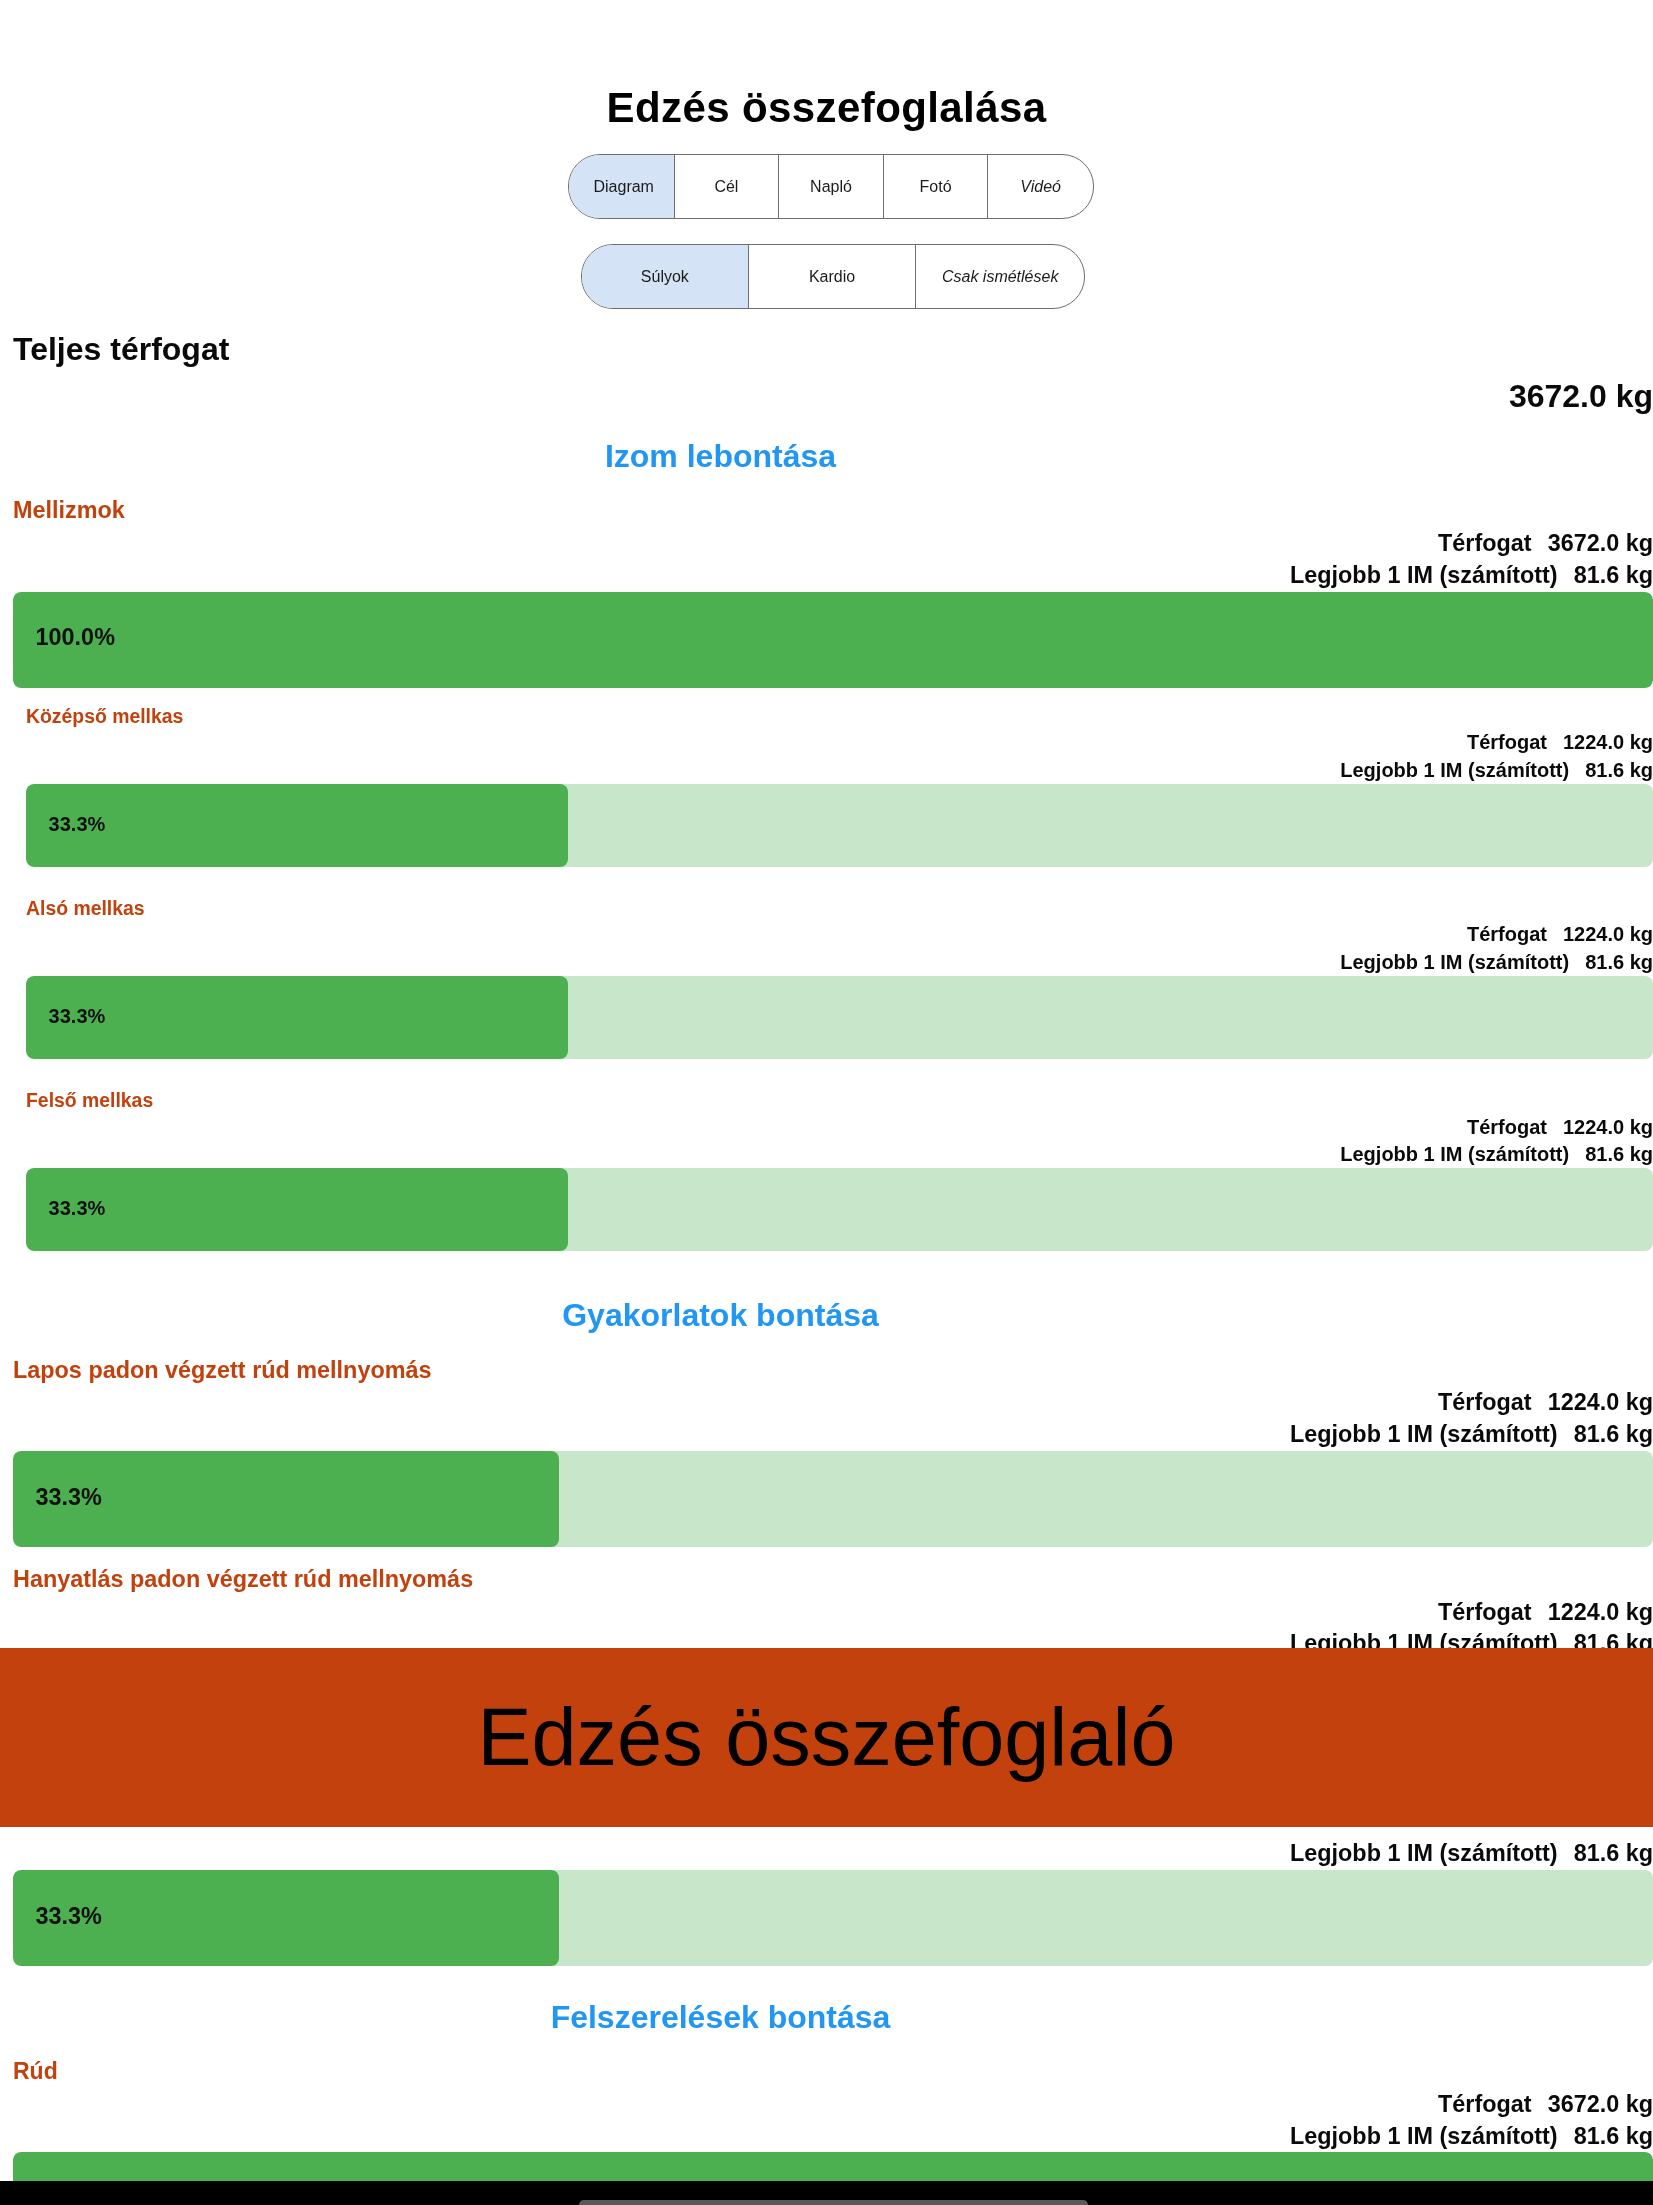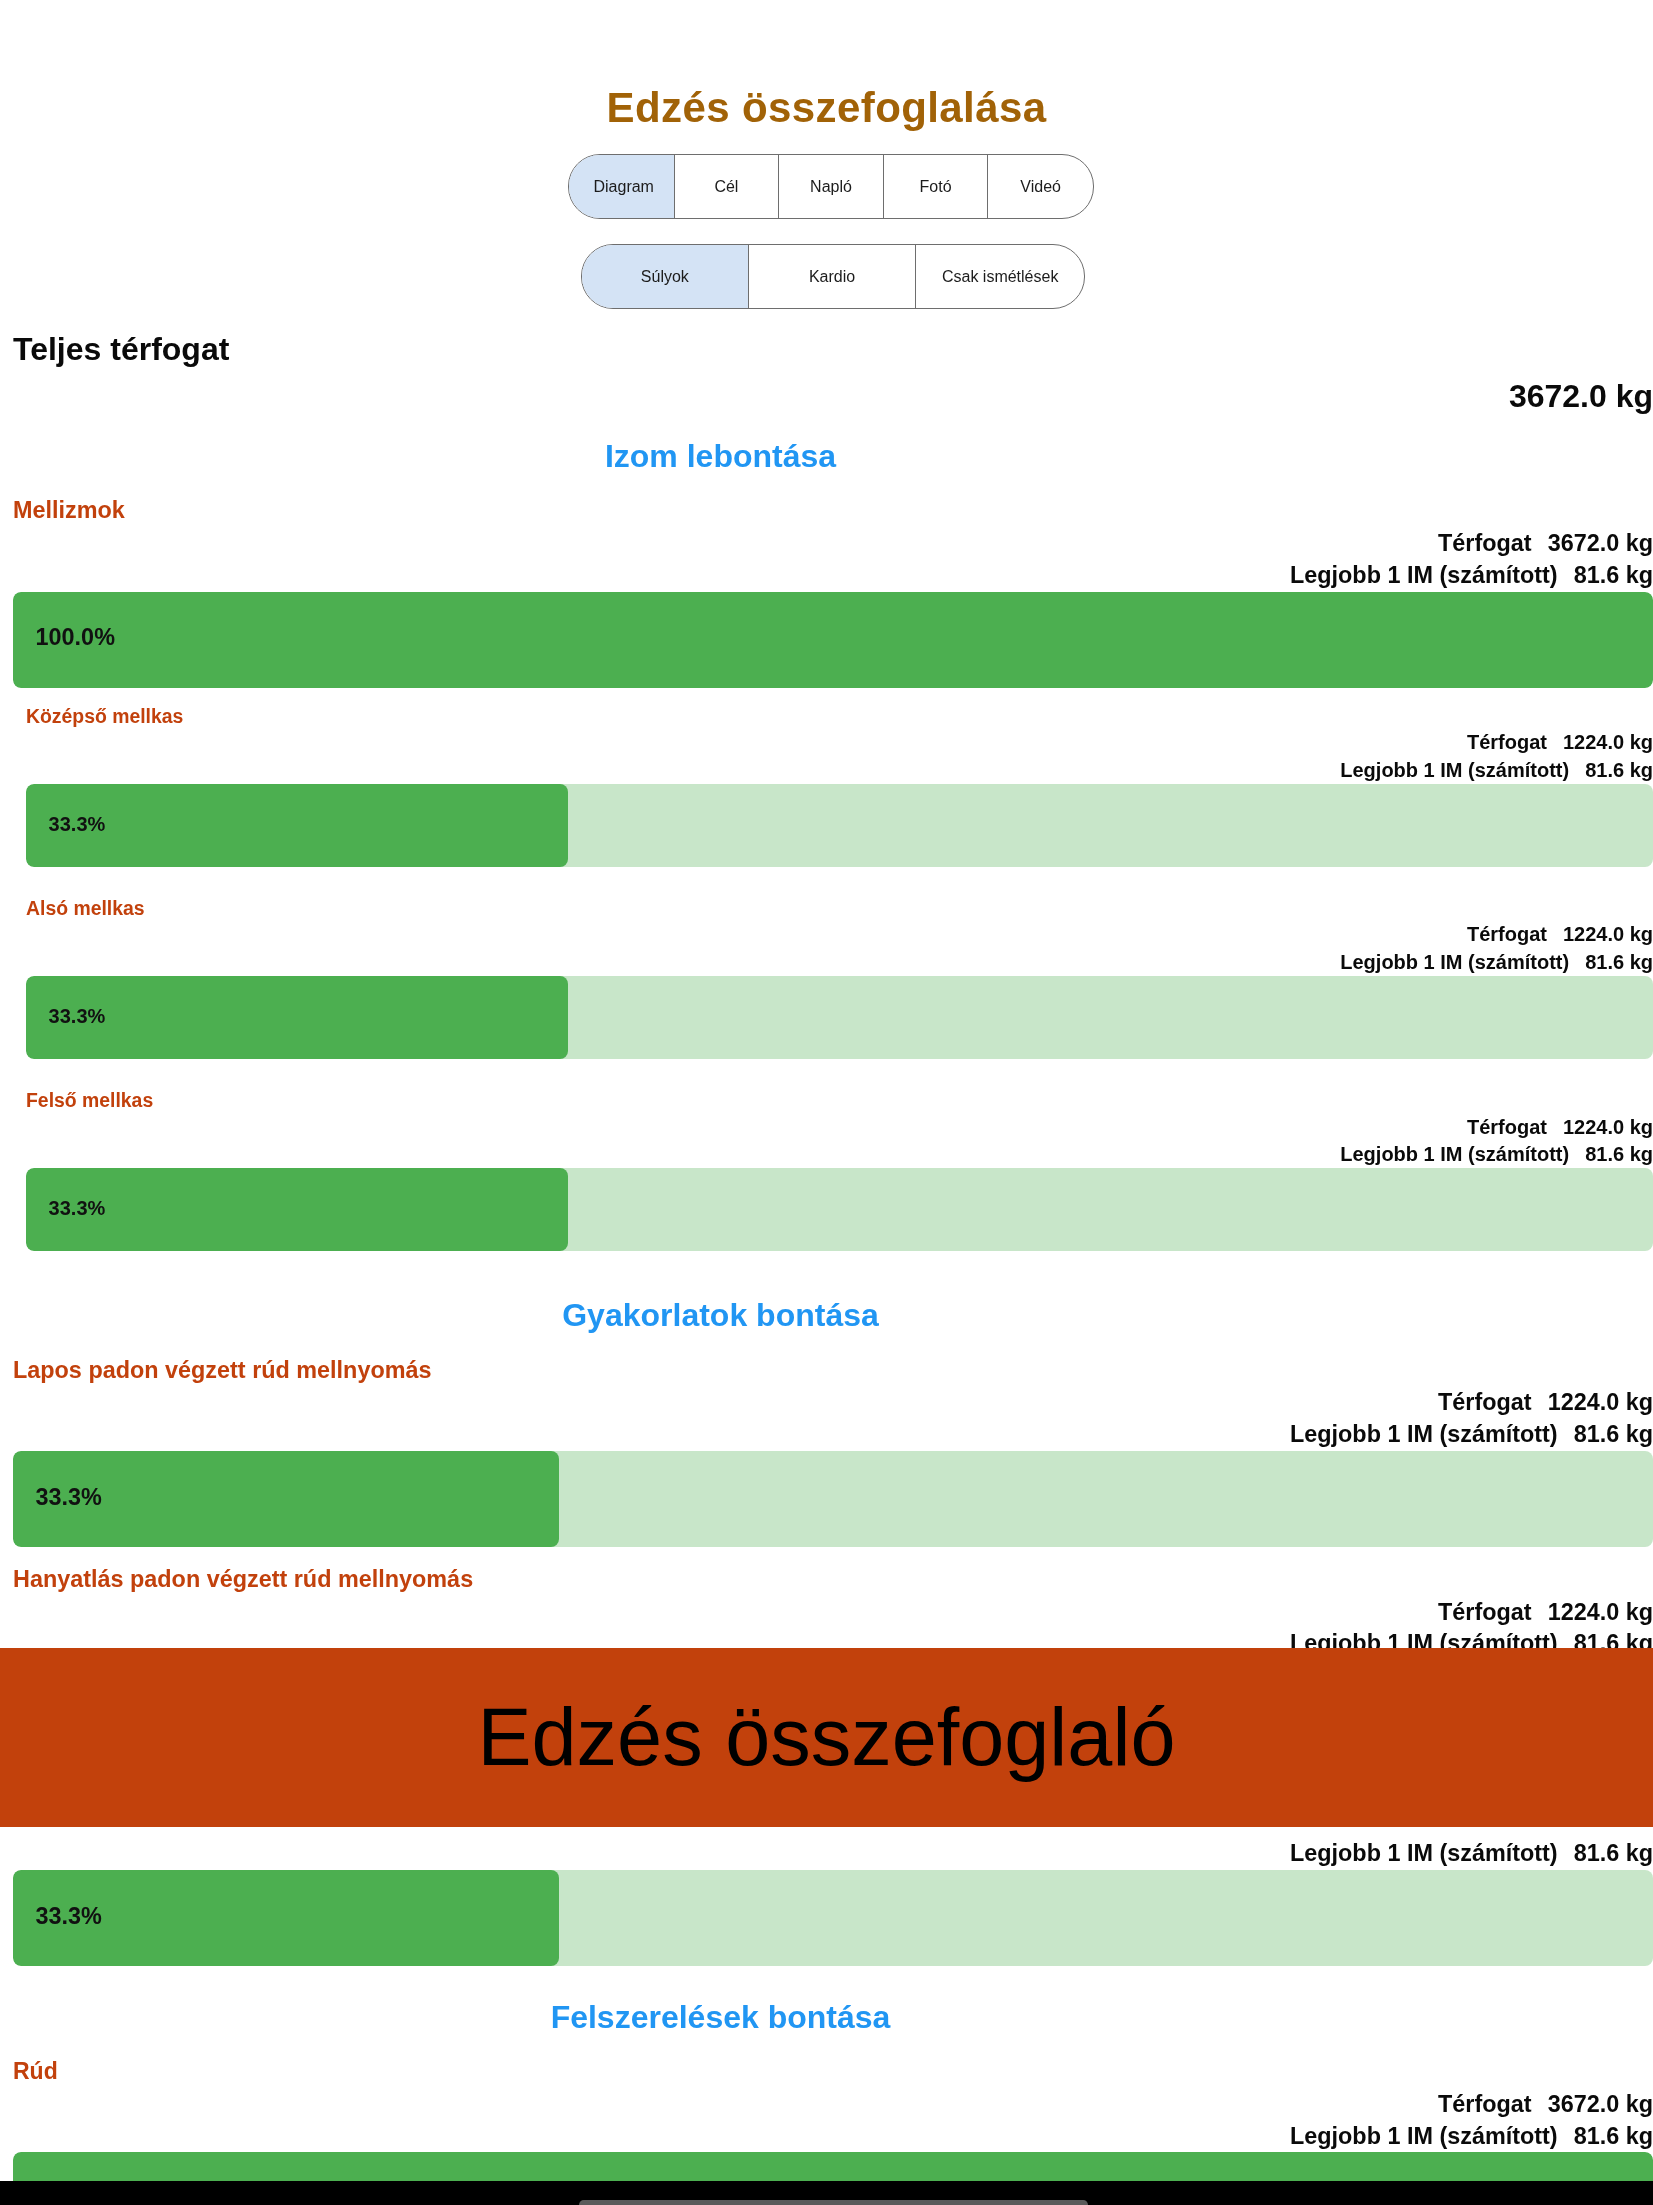--- a/index.html
+++ b/index.html
@@ -4,32 +4,32 @@
 <style>
   html, body { margin: 0; padding: 0; }
   body {
     width: 1653px; height: 2205px; position: relative; overflow: hidden;
     background: #ffffff; color: #0a0a0a;
     font-family: "Liberation Sans", "DejaVu Sans", sans-serif;
   }
   .abs { position: absolute; }
   .title {
     left: 0; width: 1653px; top: 84px; text-align: center;
-    font-size: 42px; font-weight: bold; color: #a16207; letter-spacing: 0.4px;
+    font-size: 42px; font-weight: bold; color: #000000; letter-spacing: 0.4px;
   }
   .seg {
     display: flex; border: 1.6px solid #6e6e6e; border-radius: 32px; overflow: hidden;
     background: #fff; box-sizing: border-box;
   }
   .seg .item {
     display: flex; align-items: center; justify-content: center;
     font-size: 16px; color: #1c1c1c; border-right: 1.6px solid #6e6e6e;
     cursor: pointer; box-sizing: border-box;
   }
-  .seg .item:last-child { border-right: none; }
+  .seg .item:last-child { border-right: none; font-style: italic; }
   .seg .item.selected { background: #d4e3f5; }
   .seg1 { left: 568px; top: 154px; width: 526px; height: 65px; }
   .seg1 .item { width: 105px; }
   .seg1 .item:first-child { width: 106px; padding-left: 4.8px; }
   .seg2 { left: 581px; top: 244px; width: 504px; height: 65px; }
   .seg2 .item { width: 168px; }
   .seg2 .item:first-child { width: 167px; }
 
   .h-total { left: 13px; top: 331px; font-size: 32px; font-weight: bold; }
   .total-val { right: 0; top: 378px; font-size: 32px; font-weight: bold; text-align: right; }

